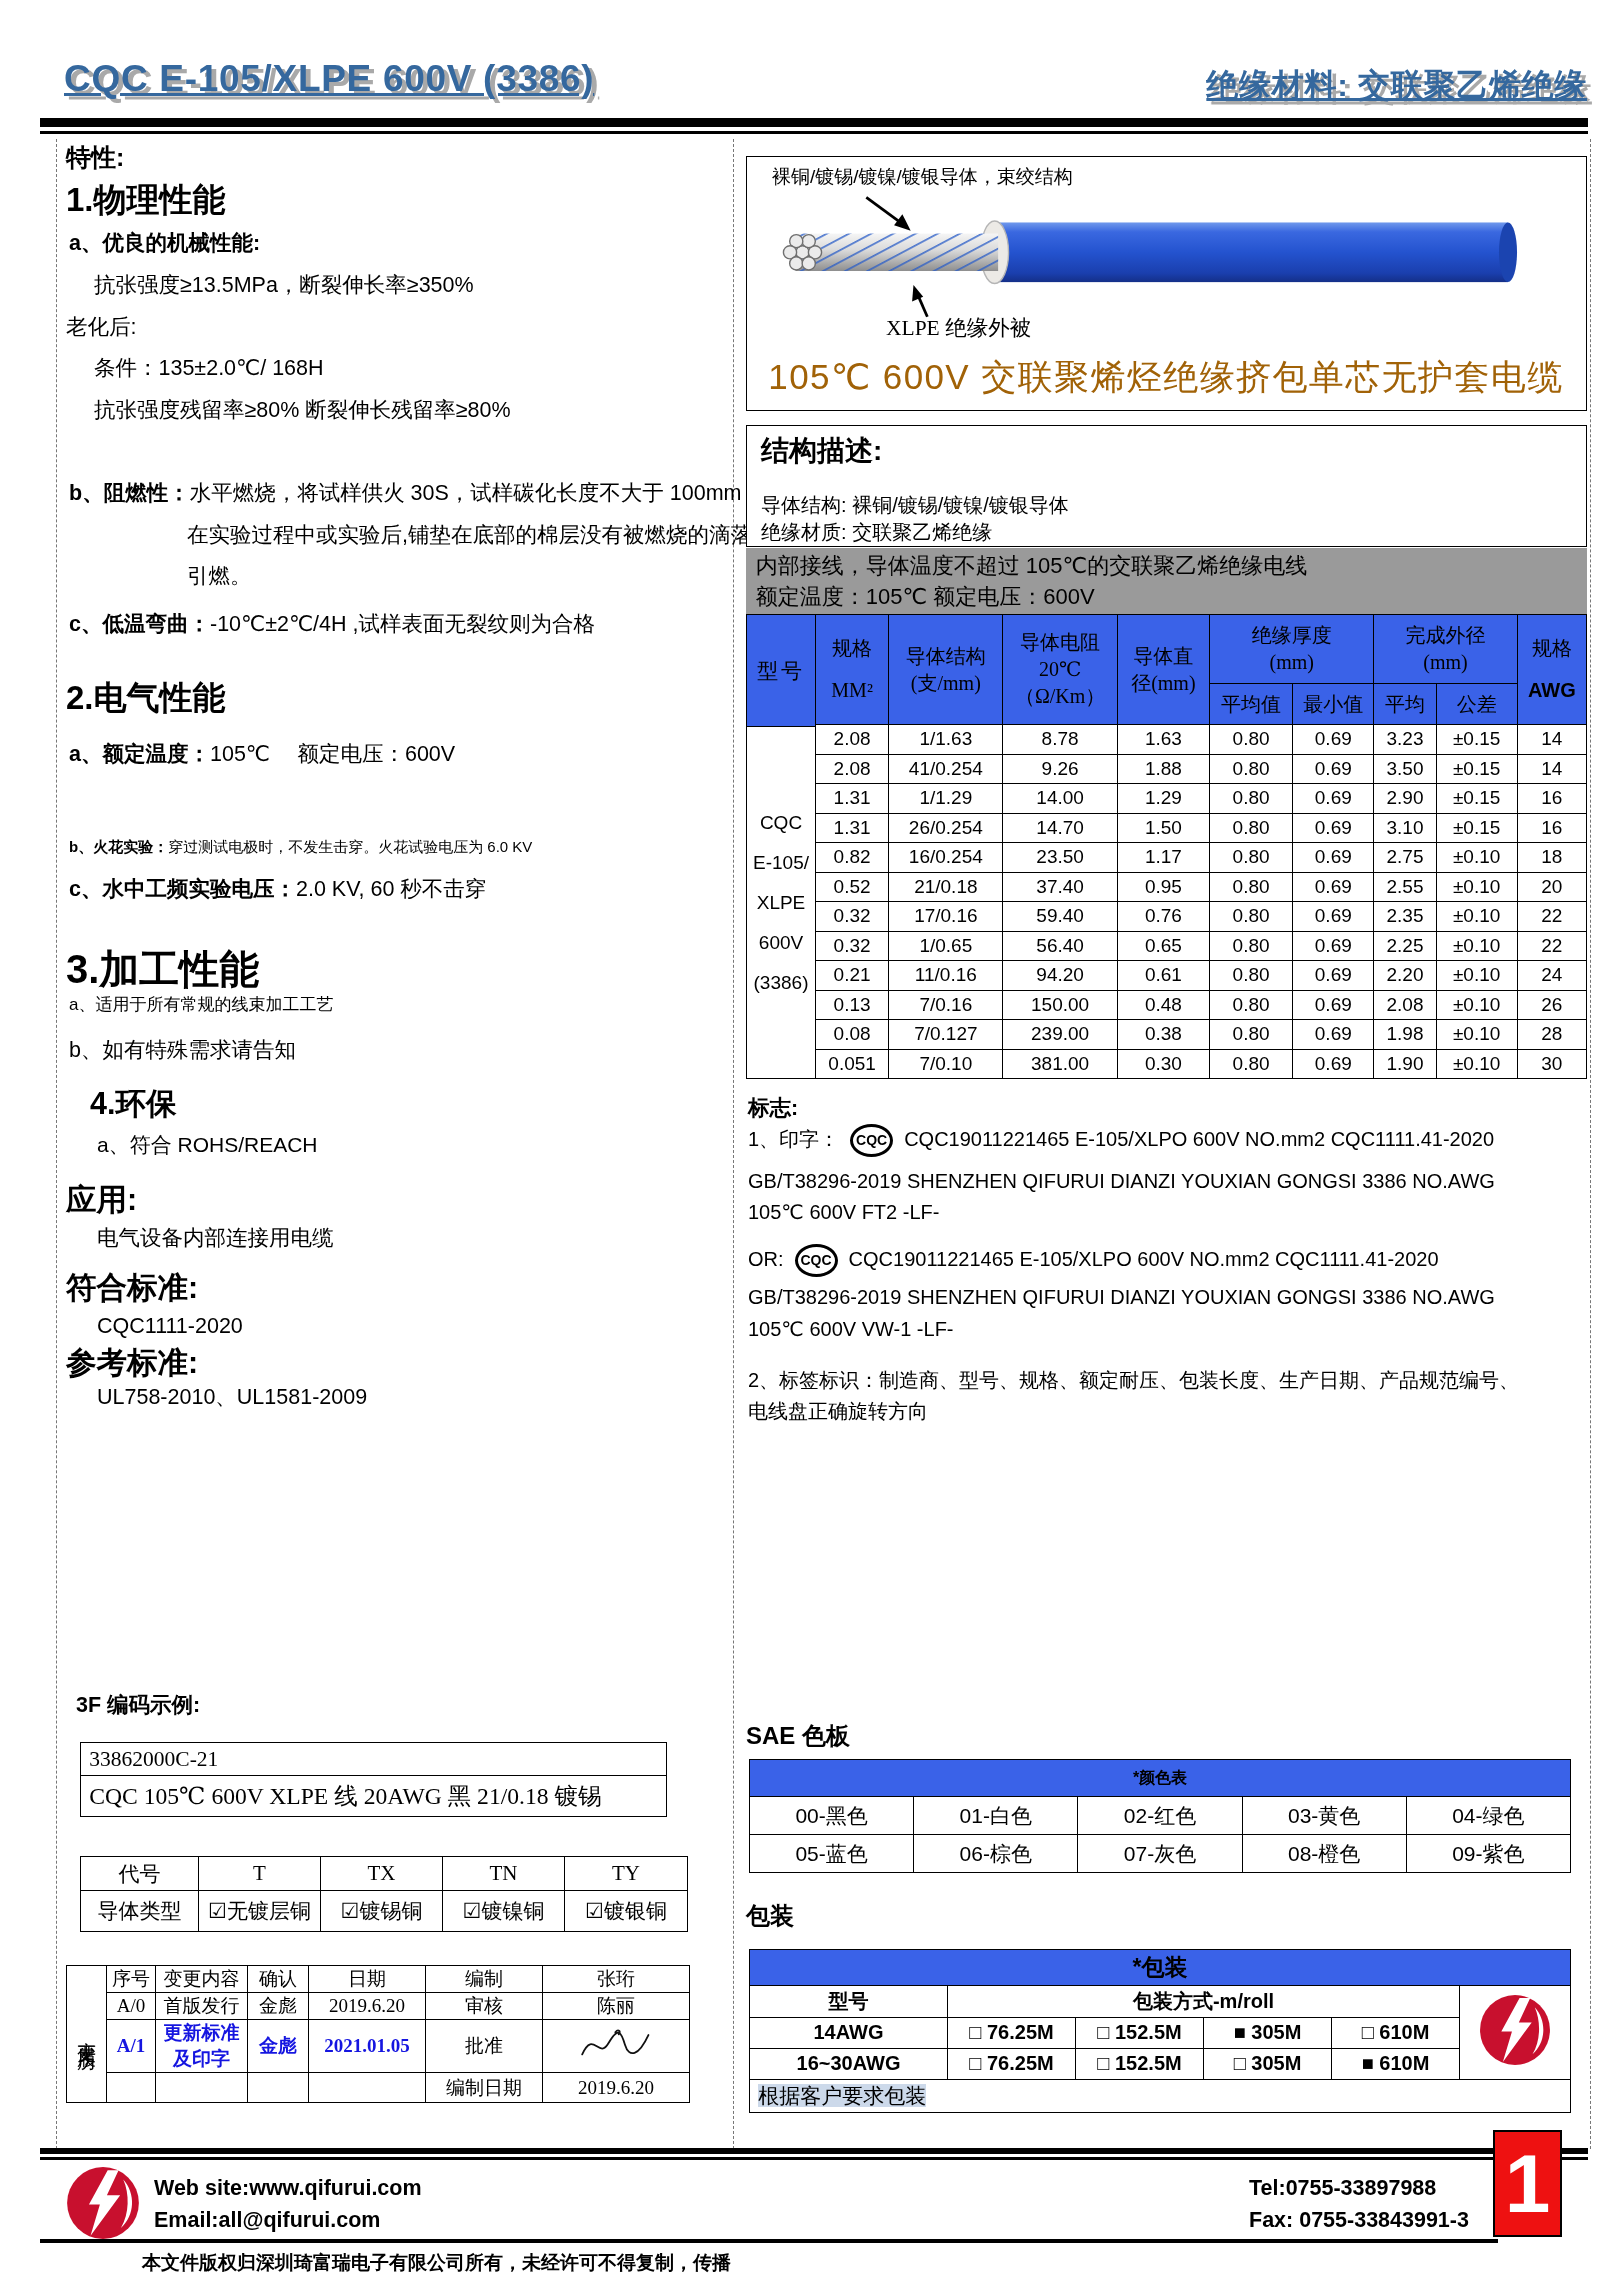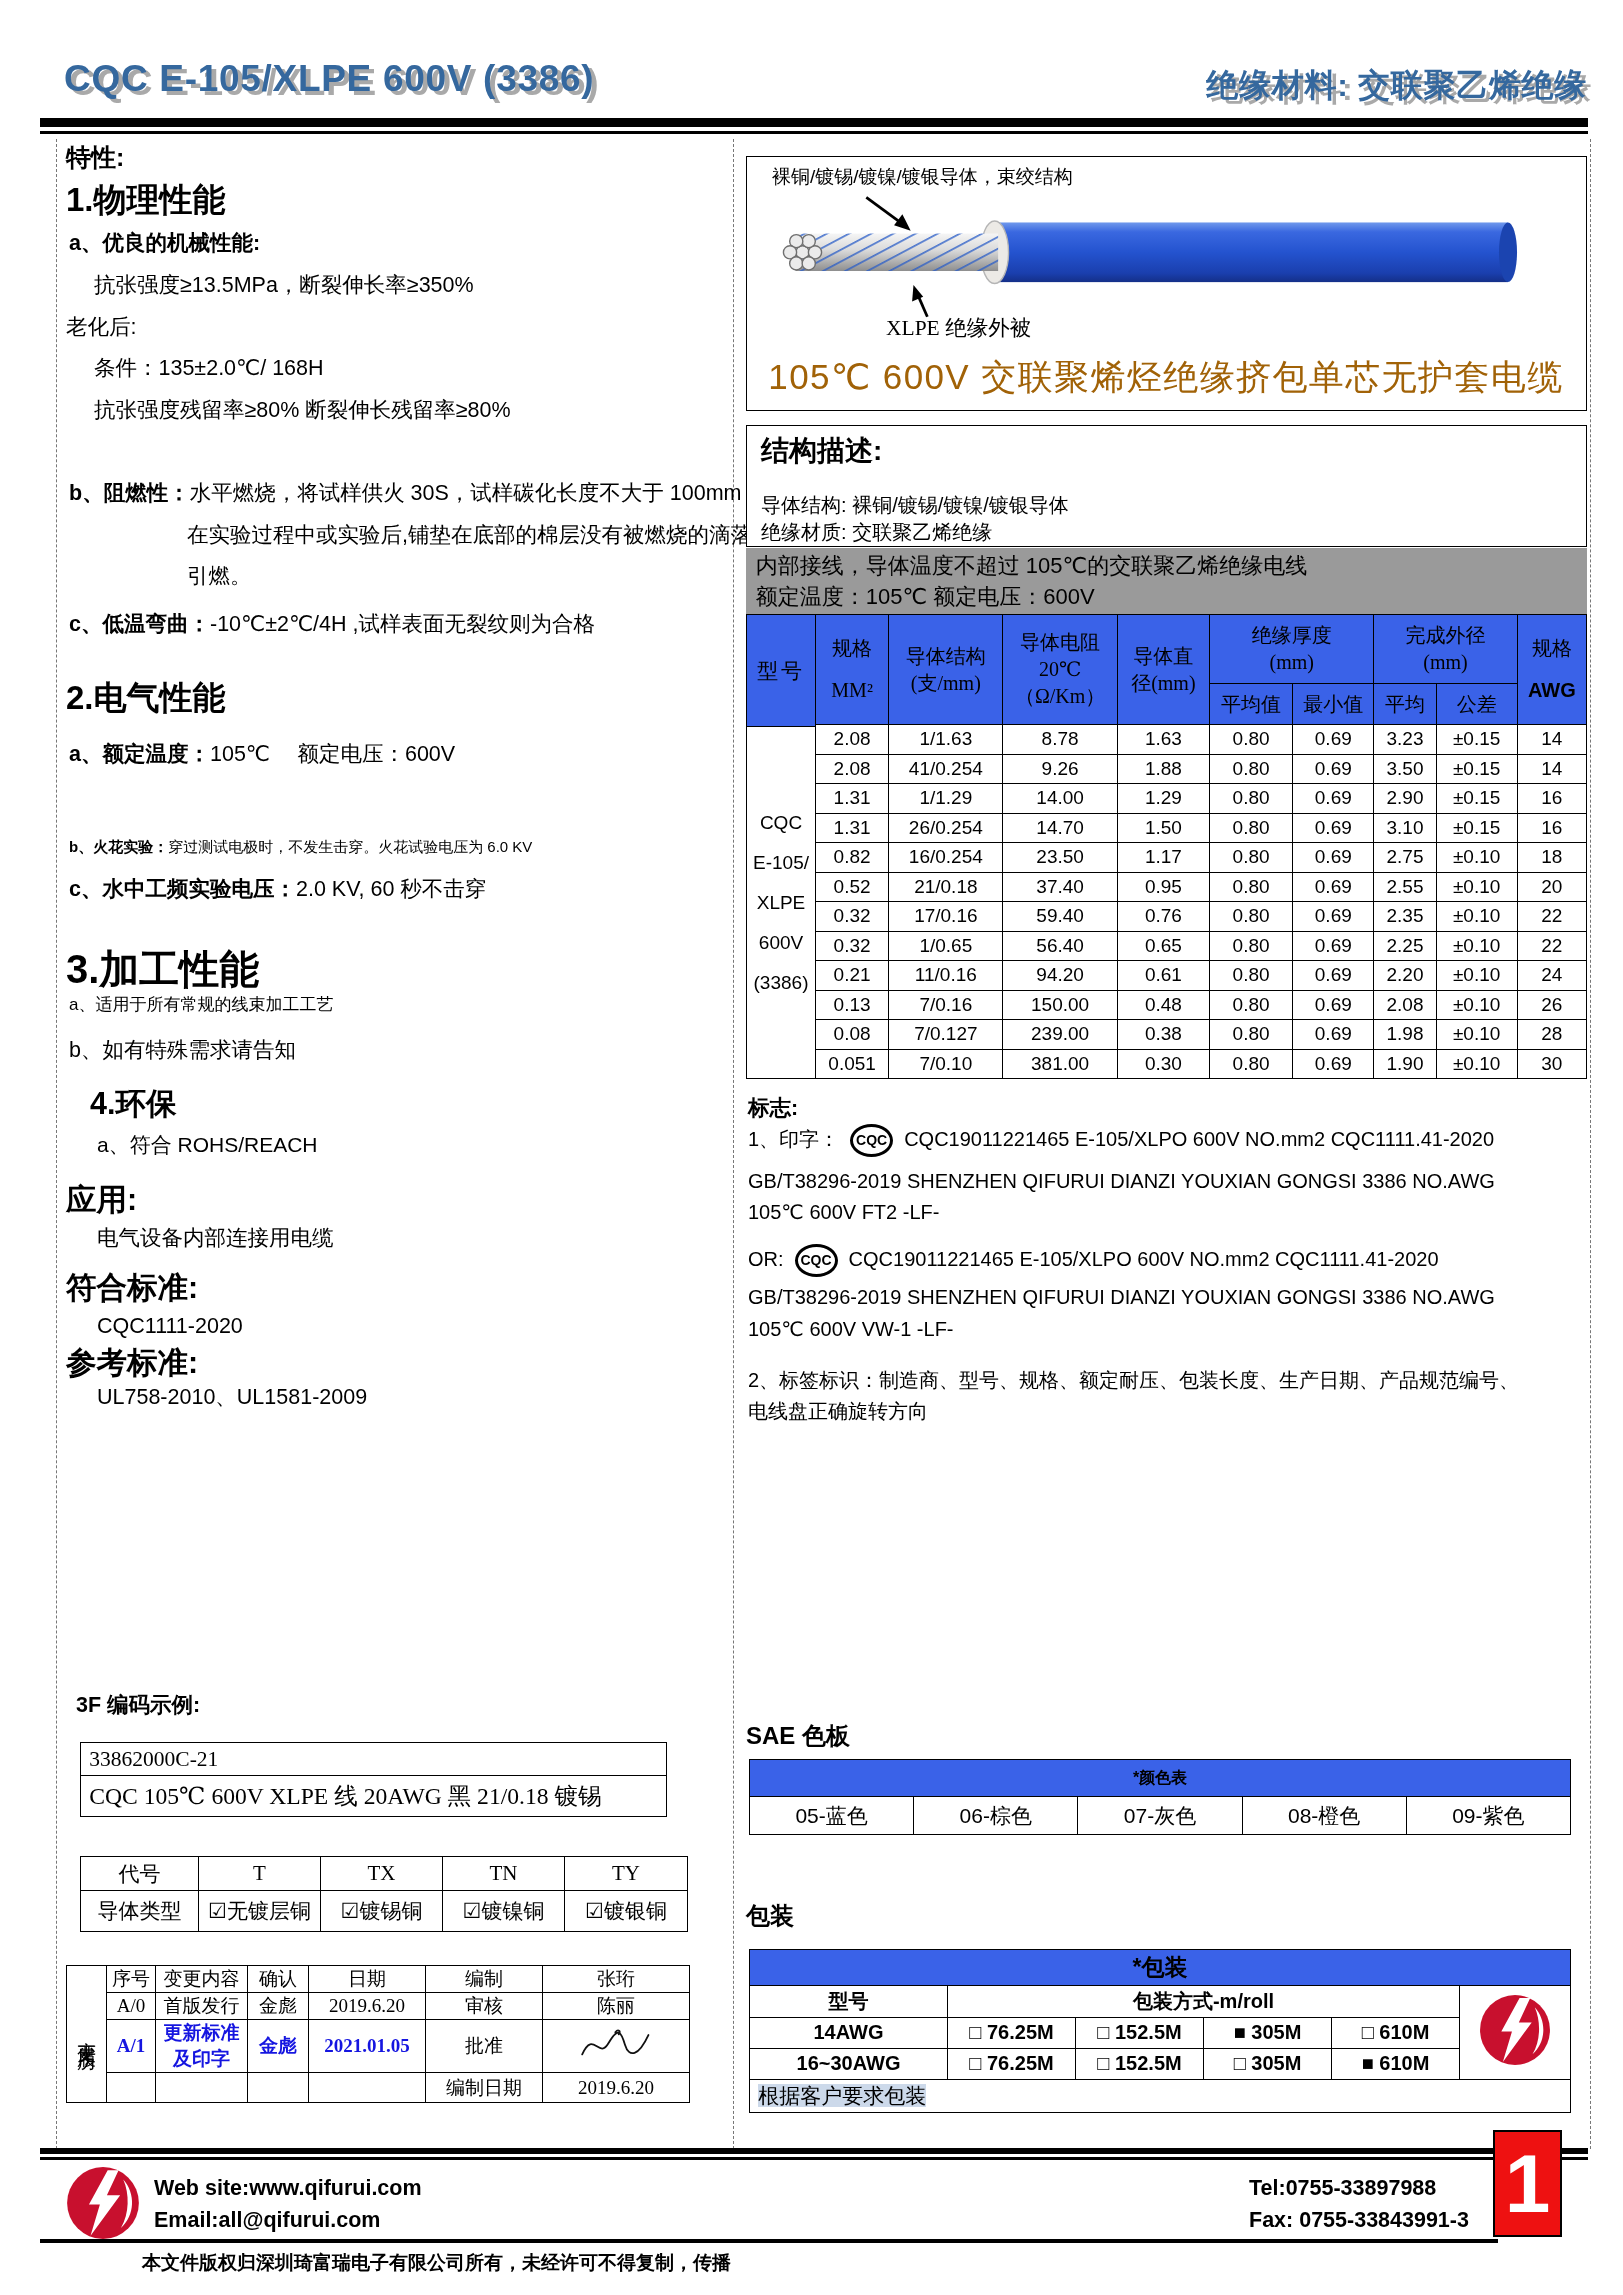--- a/index.html
+++ b/index.html
@@ -3,21 +3,21 @@
 <meta charset="utf-8">
 <style>
   html,body{margin:0;padding:0;background:#e8e8e8;}
   #page{position:relative;width:1623px;height:2295px;background:#ffffff;overflow:hidden;
         font-family:"Liberation Sans","DejaVu Sans",sans-serif;color:#000;}
   .t{position:absolute;white-space:nowrap;color:#000;line-height:1.25;}
   .serif{font-family:"Liberation Serif","DejaVu Serif",serif;}
   .b{font-weight:bold;}
   .rule{position:absolute;left:40px;right:35px;background:#000;}
   .vdash{position:absolute;top:139px;height:2010px;width:0;border-left:1.4px dashed #777;}
-  .doc-title{position:absolute;font-weight:bold;color:#35689e;text-shadow:4.9px 3.5px 0 #a9a9a9;letter-spacing:0.7px;white-space:nowrap;}
+  .doc-title{position:absolute;font-weight:bold;color:#35689e;text-shadow:4.9px 3.5px 0 #a9a9a9;letter-spacing:0.7px;white-space:nowrap;text-decoration:underline;}
   
   .box{position:absolute;border:1.4px solid #000;background:#fff;box-sizing:border-box;}
   .grayband{position:absolute;background:#9a9a9a;box-sizing:border-box;}
   
   .spec-wrap{position:absolute;left:746px;top:614px;width:841px;display:flex;align-items:stretch;}
   .model-col{width:69px;box-sizing:border-box;border:1.4px solid #000;border-right:none;display:flex;flex-direction:column;}
   .model-head{height:111px;background:#3a62e8;border-bottom:1.4px solid #000;display:flex;align-items:center;justify-content:center;
               font-family:"Liberation Serif","DejaVu Serif",serif;font-size:21px;letter-spacing:2.8px;}
   .model-body{flex:1;display:flex;flex-direction:column;justify-content:center;align-items:center;row-gap:18px;font-size:19px;}
   table.grid{border-collapse:collapse;table-layout:fixed;background:#fff;}
@@ -486,20 +486,27 @@
         <col style="width:20%">
         <col style="width:20%">
       </colgroup>
     <tbody>
         <tr class="title">
           <td colspan="5">*颜色表</td>
         </tr>
     </tbody>
       <tbody>
         <tr>
+          <td>00-黑色</td>
+          <td>01-白色</td>
+          <td>02-红色</td>
+          <td>03-黄色</td>
+          <td>04-绿色</td>
+        </tr>
+        <tr>
           <td>05-蓝色</td>
           <td>06-棕色</td>
           <td>07-灰色</td>
           <td>08-橙色</td>
           <td>09-紫色</td>
         </tr>
       </tbody>
   </table>
 
   <div class="t b" style="left:746px;top:1901px;font-size:24px;">包装</div>

